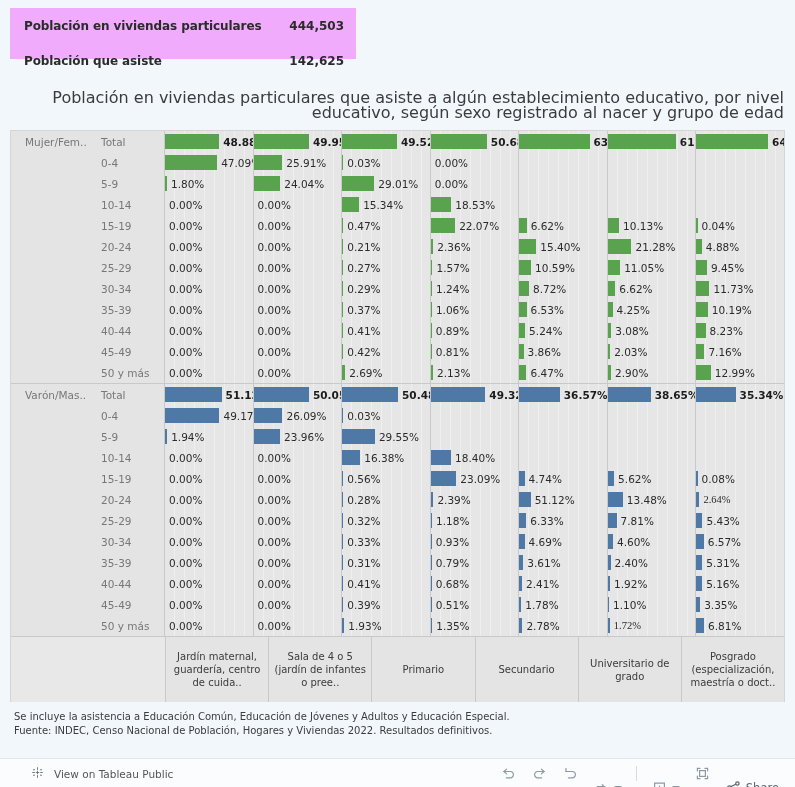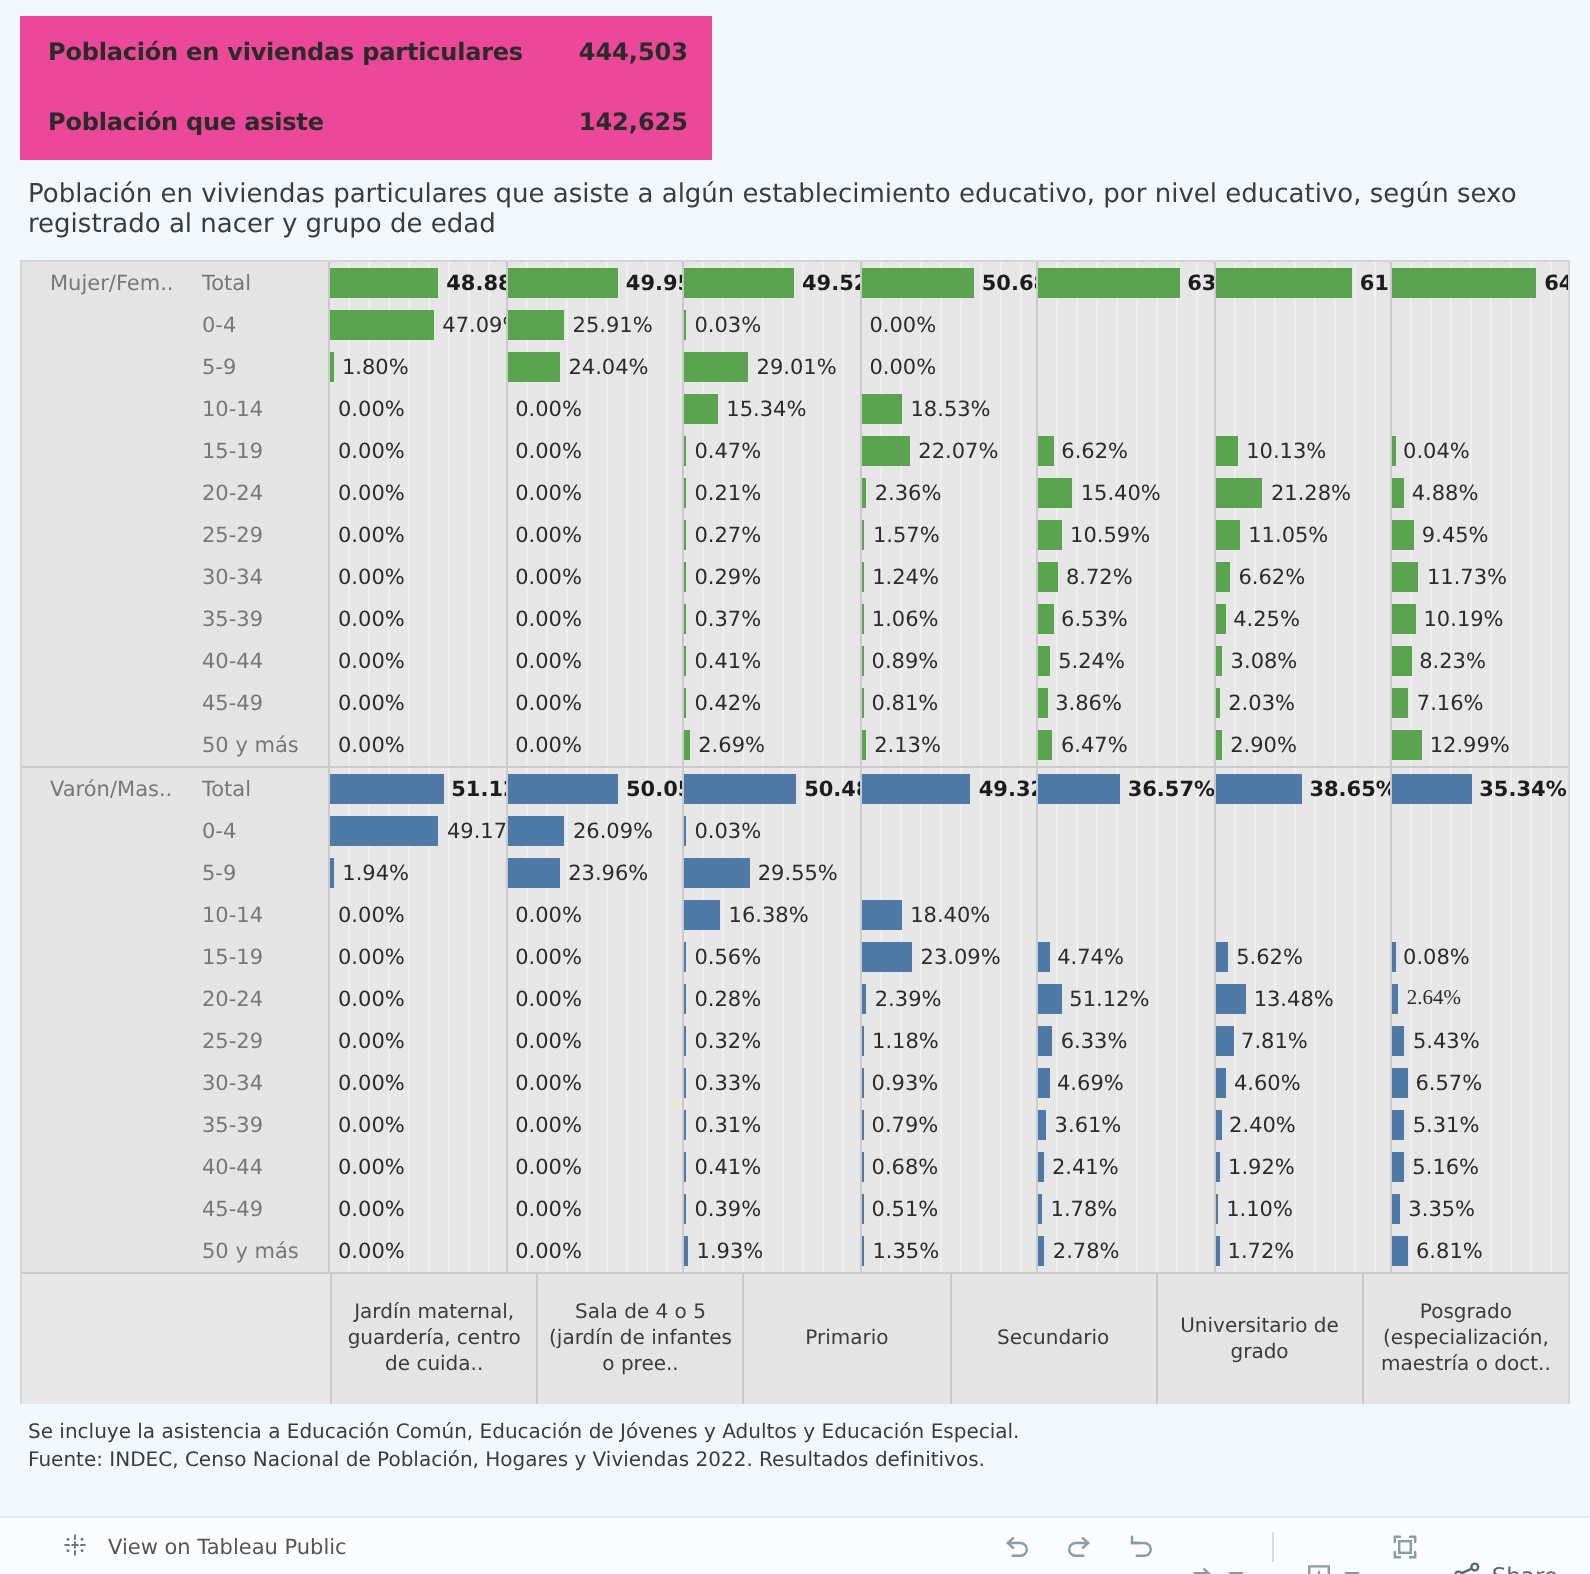--- a/index.html
+++ b/index.html
@@ -7,34 +7,34 @@
     width:795px;height:787px;
     background:#f2f7fb;
     font-family:"DejaVu Sans","Liberation Sans",sans-serif;
     font-size:11px;color:#333;
     overflow:hidden;
   }
   .dash{position:relative;width:795px;height:787px;background:#f2f7fb;}
 
   
   .kpi-box{
-    position:absolute;left:10px;top:8px;width:346px;height:72px;
-    background:#ec4899;
+    position:absolute;left:10px;top:8px;width:346px;height:51px;
+    background:#f0abfc;
   }
   .kpi-row{
     display:flex;align-items:center;justify-content:space-between;
     height:35px;padding:0 12px 0 14px;box-sizing:border-box;
   }
   .kpi-label{font-size:12px;font-weight:bold;color:#2b2b2b;letter-spacing:-0.1px;}
   .kpi-value{font-size:12px;font-weight:bold;color:#2b2b2b;}
 
   
   .caption{
     position:absolute;left:14px;top:90px;width:770px;
-    font-size:13px;line-height:15px;color:#3b3b3b;
+    font-size:16px;line-height:15px;color:#3b3b3b;text-align:right;
   }
 
   
   .viz{
     position:absolute;left:10px;top:130px;width:775px;height:572px;
     background:#e8e8e8;border:1px solid #d5d5d5;box-sizing:border-box;
   }
   .sex-block{position:relative;}
   .sex-block + .sex-block{border-top:1px solid #c9c9c9;}
   .row{
@@ -837,21 +837,21 @@
               <div class="cell">
                 <div class="bar m" style="width: 1.70735%;"></div>
                 <span class="txt" style="margin-left: 1.70735%;">1.35%</span>
               </div>
               <div class="cell">
                 <div class="bar m" style="width: 3.51588%;"></div>
                 <span class="txt" style="margin-left: 3.51588%;">2.78%</span>
               </div>
               <div class="cell">
                 <div class="bar m" style="width: 2.17529%;"></div>
-                <span class="txt" style="margin-left: 2.17529%;">1.72%</span>
+                <span class="txt" style="margin-left: 2.17529%; font-family: Liberation Serif, serif;">1.72%</span>
               </div>
               <div class="cell">
                 <div class="bar m" style="width: 8.61265%;"></div>
                 <span class="txt" style="margin-left: 8.61265%;">6.81%</span>
               </div>
             </div>
           </div>
         </div>
       </div>
     <div class="colhdr-wrap">

